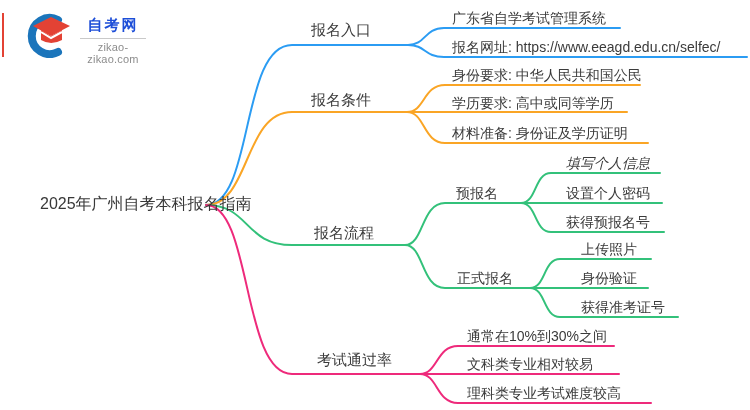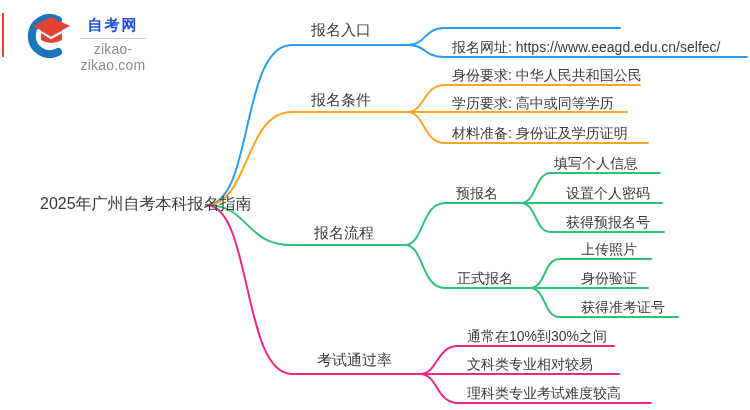--- a/index.html
+++ b/index.html
@@ -16,21 +16,21 @@
   }
   .lbl.root{font-size:16px;color:#383838;}
   .lbl.l1{font-size:15px;}
   
   .logo{position:absolute;left:2px;top:10px;width:150px;height:50px;}
   .logo-stripe{position:absolute;left:0;top:3px;width:2px;height:44px;background:#e34234;}
   .logo-icon{position:absolute;left:24px;top:2px;width:46px;height:46px;}
   .logo-texts{position:absolute;left:78px;top:6px;width:66px;text-align:center;}
   .logo-title{font-size:15px;font-weight:bold;color:#1d4ed8;letter-spacing:2px;}
   .logo-divider{height:1px;background:#c9c9c9;margin:3px 0 2px 0;}
-  .logo-domain{font-size:14px;color:#8d8d8d;letter-spacing:.2px;text-align:center;}
+  .logo-domain{font-size:11px;color:#8d8d8d;letter-spacing:.2px;text-align:center;}
 </style>
 </head>
 <body>
 
 <div class="stage">
 
   <svg class="wires" width="750" height="410" viewBox="0 0 750 410">
     <g fill="none" stroke-width="2" stroke-linecap="round" stroke-linejoin="round">
 
       <g>
@@ -78,30 +78,31 @@
     <div class="logo-texts">
       <div class="logo-title">自考网</div>
       <div class="logo-divider"></div>
       <div class="logo-domain">zikao-zikao.com</div>
     </div>
   </div>
 
   <div class="lbl root" style="left:12px;top:195px;margin-left:28px;">2025年广州自考本科报名指南</div>
 
   <div class="lbl l1" style="left:311px;top:21px;">报名入口</div>
+  <div class="lbl" style="left:452px;top:9px;">广东省自学考试管理系统</div>
   <div class="lbl" style="left:452px;top:38px;">报名网址: https://www.eeagd.edu.cn/selfec/</div>
 
   <div class="lbl l1" style="left:311px;top:91px;">报名条件</div>
   <div class="lbl" style="left:452px;top:66px;">身份要求: 中华人民共和国公民</div>
   <div class="lbl" style="left:452px;top:94px;">学历要求: 高中或同等学历</div>
   <div class="lbl" style="left:452px;top:124px;">材料准备: 身份证及学历证明</div>
 
   <div class="lbl l1" style="left:314px;top:224px;">报名流程</div>
   <div class="lbl" style="left:456px;top:184px;">预报名</div>
-  <div class="lbl" style="left:554px;top:154px;">填写个人信息</div>
+  <div class="lbl" style="left:566px;top:154px;font-style:italic;">填写个人信息</div>
   <div class="lbl" style="left:566px;top:184px;">设置个人密码</div>
   <div class="lbl" style="left:566px;top:213px;">获得预报名号</div>
   <div class="lbl" style="left:457px;top:269px;">正式报名</div>
   <div class="lbl" style="left:581px;top:240px;">上传照片</div>
   <div class="lbl" style="left:581px;top:269px;">身份验证</div>
   <div class="lbl" style="left:581px;top:298px;">获得准考证号</div>
 
   <div class="lbl l1" style="left:317px;top:351px;">考试通过率</div>
   <div class="lbl" style="left:467px;top:327px;">通常在10%到30%之间</div>
   <div class="lbl" style="left:467px;top:355px;">文科类专业相对较易</div>

